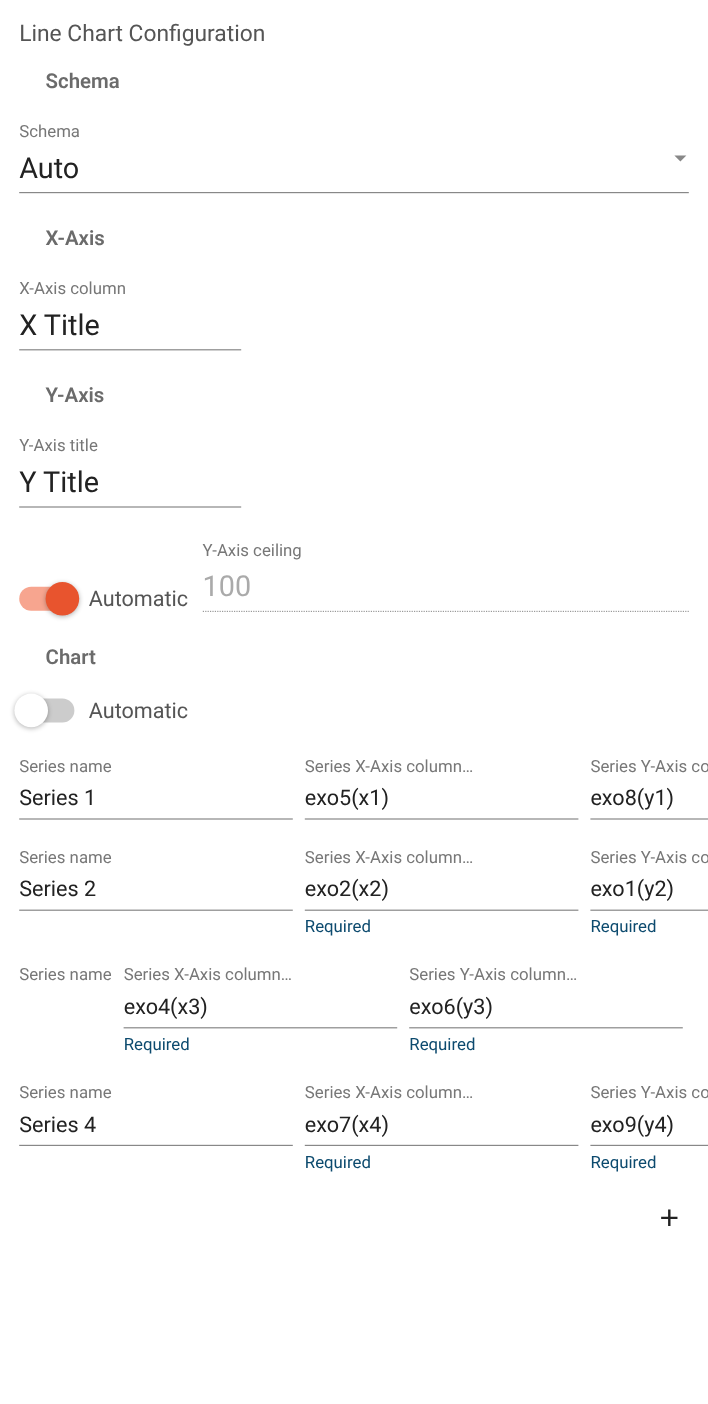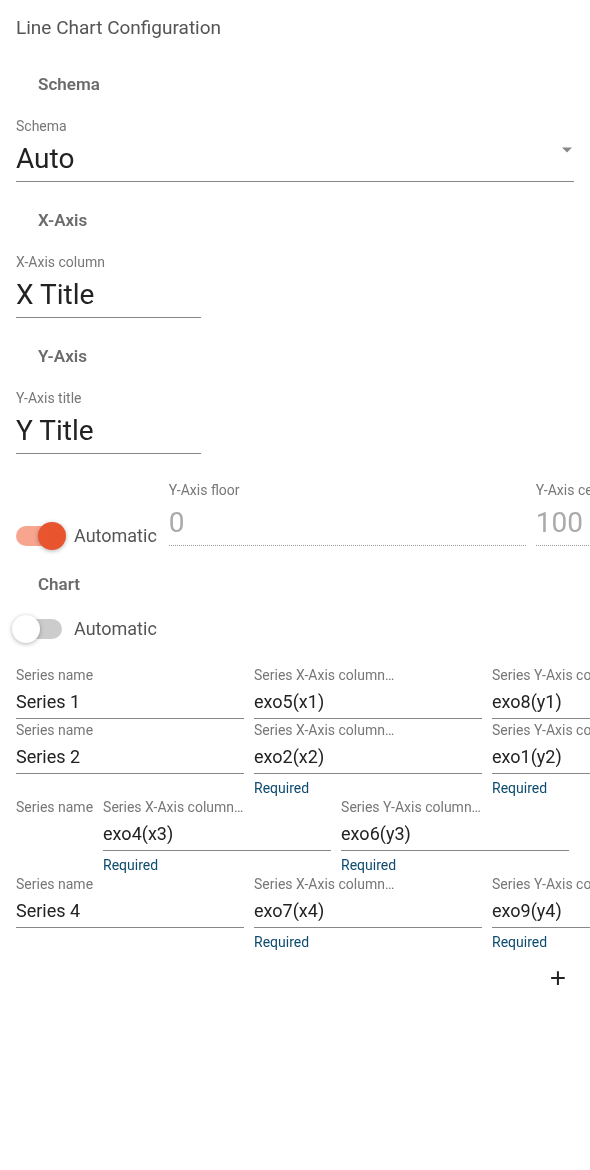--- a/index.html
+++ b/index.html
@@ -7,40 +7,40 @@
     font-family: -apple-system, BlinkMacSystemFont, "Segoe UI", Roboto, Helvetica, Arial, sans-serif;
     width: 590px;
     background: #fff;
     color: #333;
     padding: 16px;
   }
   .page-title {
     font-size: 19px;
     color: #555;
     font-weight: 400;
-    margin-bottom: 35px;
+    margin-bottom: 19px;
   }
   .section-header {
     font-size: 17px;
     color: #6b6b6b;
     font-weight: 600;
     margin-left: 22px;
     margin-bottom: 24px;
   }
   .field {
     display: flex;
     flex-direction: column;
   }
   .field-label {
     font-size: 14px;
     color: #777;
     margin-bottom: 4px;
   }
   .field-value {
-    font-size: 28px;
+    font-size: 24px;
     color: #222;
     border: none;
     border-bottom: 1px solid #888;
     background: transparent;
     padding: 4px 0 6px 0;
     outline: none;
     font-family: inherit;
   }
   .field-value.disabled {
     color: #aaa;
@@ -66,21 +66,20 @@
   .block { margin-bottom: 28px; }
   .w-small { width: 185px; }
   .toggle-row {
     display: flex;
     align-items: flex-end;
     gap: 12px;
     margin-bottom: 28px;
   }
   .toggle-group {
     display: flex;
-    align-items: center;
     gap: 12px;
   }
   .toggle {
     position: relative;
     width: 46px;
     height: 20px;
     border-radius: 10px;
     background: #ccc;
     cursor: pointer;
   }
@@ -108,21 +107,21 @@
     display: flex;
     gap: 10px;
     flex: 1;
   }
   .range-fields .field { flex: 1; }
   .series-row {
     display: grid;
     grid-template-columns: 1fr 1fr 1fr 36px;
     gap: 10px;
     align-items: start;
-    margin-bottom: 3px;
+    margin-bottom: 24px;
   }
   .series-row .field-value { font-size: 18px; }
   .field-helper {
     font-size: 14px;
     color: #0c4a6e;
     margin-top: 6px;
   }
   .add-row {
     text-align: right;
     margin-top: 14px;
@@ -175,24 +174,20 @@
 
 <div class="toggle-row">
   <div class="toggle-group">
     <div class="toggle on">
         <div class="knob"></div>
       </div>
     <span class="toggle-label">Automatic</span>
   </div>
   <div class="range-fields">
     <div class="field">
-      <span class="field-label">Y-Axis floor</span>
-      <input class="field-value disabled" disabled="" value="0" style="">
-    </div>
-    <div class="field">
       <span class="field-label">Y-Axis ceiling</span>
       <input class="field-value disabled" disabled="" value="100" style="">
     </div>
   </div>
 </div>
 
 <div class="section-header">Chart</div>
 
 <div class="block" style="margin-top:18px;">
   <div class="toggle-group" style="margin-bottom:28px;">

